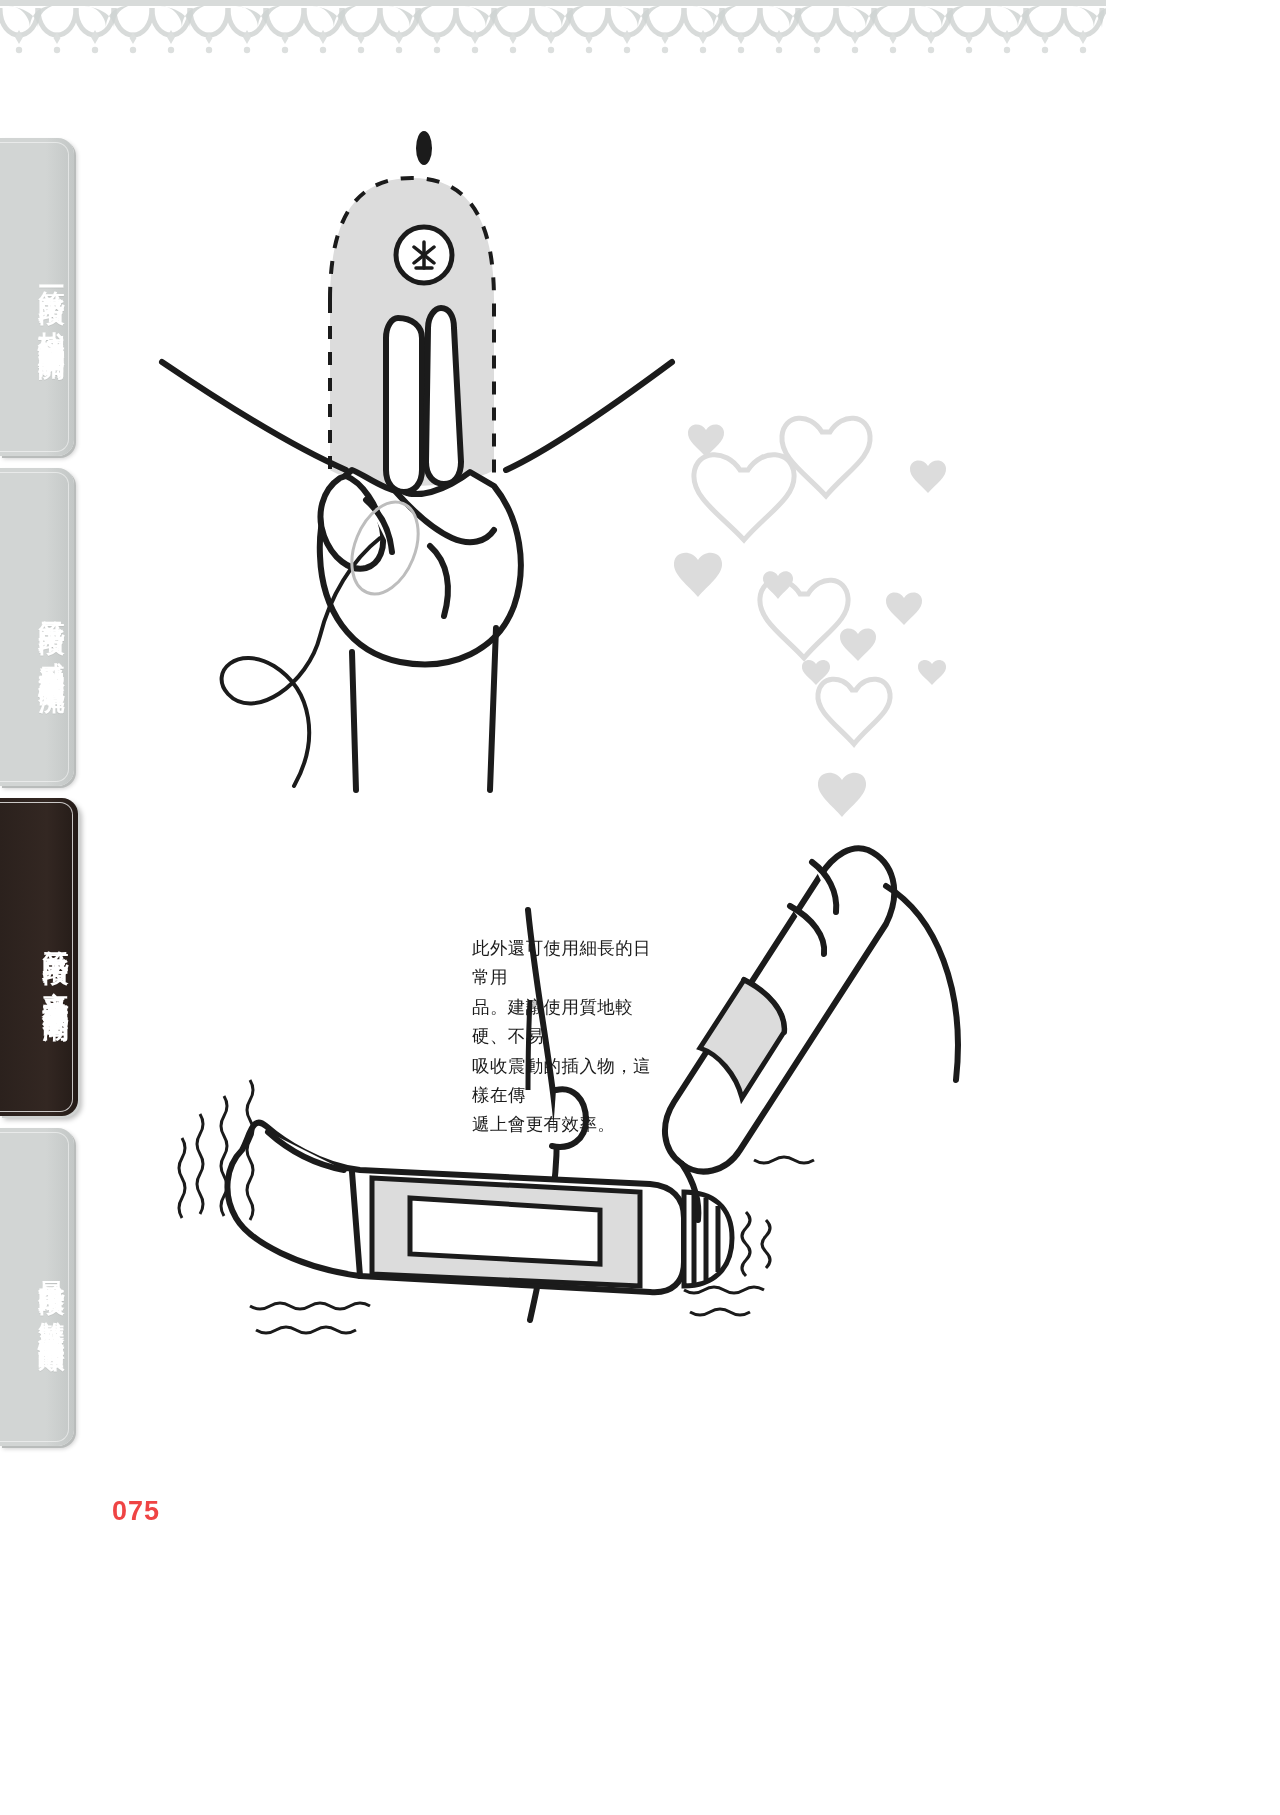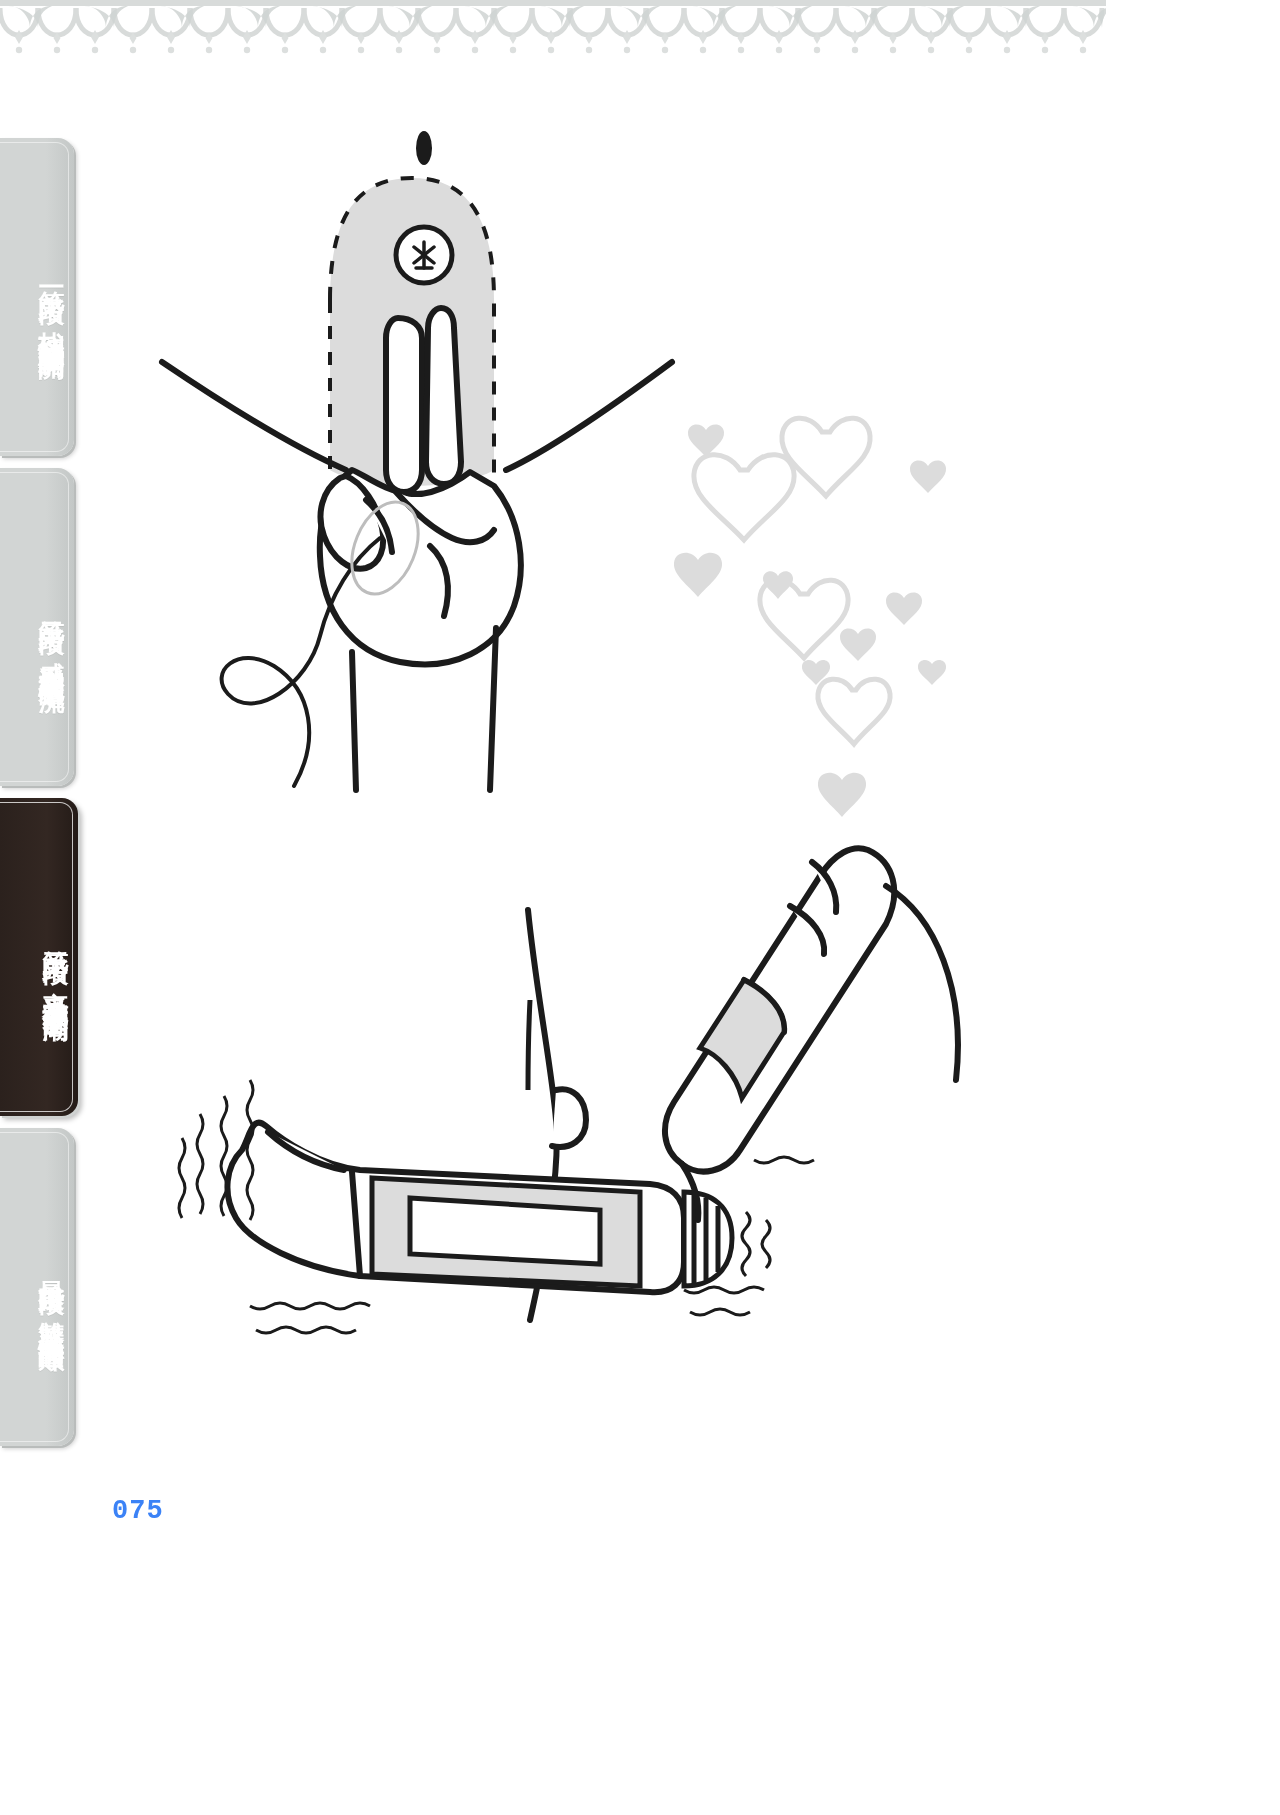--- a/index.html
+++ b/index.html
@@ -111,24 +111,24 @@
     white-space: pre-line;
   }
   #callout-1 { left: 560px; top: 208px; width: 280px; }
   #callout-2 { left: 472px; top: 934px; width: 192px; }
 
   
   .page-number {
     position: absolute;
     left: 112px;
     top: 1496px;
-    font-family: Liberation Mono, monospace;
+    font-family: Liberation Sans, sans-serif;
     font-size: 27px;
     font-weight: bold;
-    color: #3b82f6;
+    color: #ef4444;
     letter-spacing: 1px;
   }
 
   .art { position: absolute; left: 0; top: 0; }
 </style>
 </head>
 <body>
 
 <div class="page">
   <div class="page-inner">
@@ -430,18 +430,22 @@
         <span class="tab-label">第三階段　享受神魂顛倒的高潮</span>
       </div>
 
       <div class="tab" style="top:990px; height:318px;">
         <span class="tab-edge"></span>
         <span class="tab-label">最後階段　雙雙登上激情的巔峰</span>
       </div>
     </div>
 
 
+    <div class="callout" id="callout-2">此外還可使用細長的日常用
+品。建議使用質地較硬、不易
+吸收震動的插入物，這樣在傳
+遞上會更有效率。</div>
 
     <div class="page-number">075</div>
 
   </div>
   <div class="page-rightgutter"></div>
 </div>
 
 </body></html>

